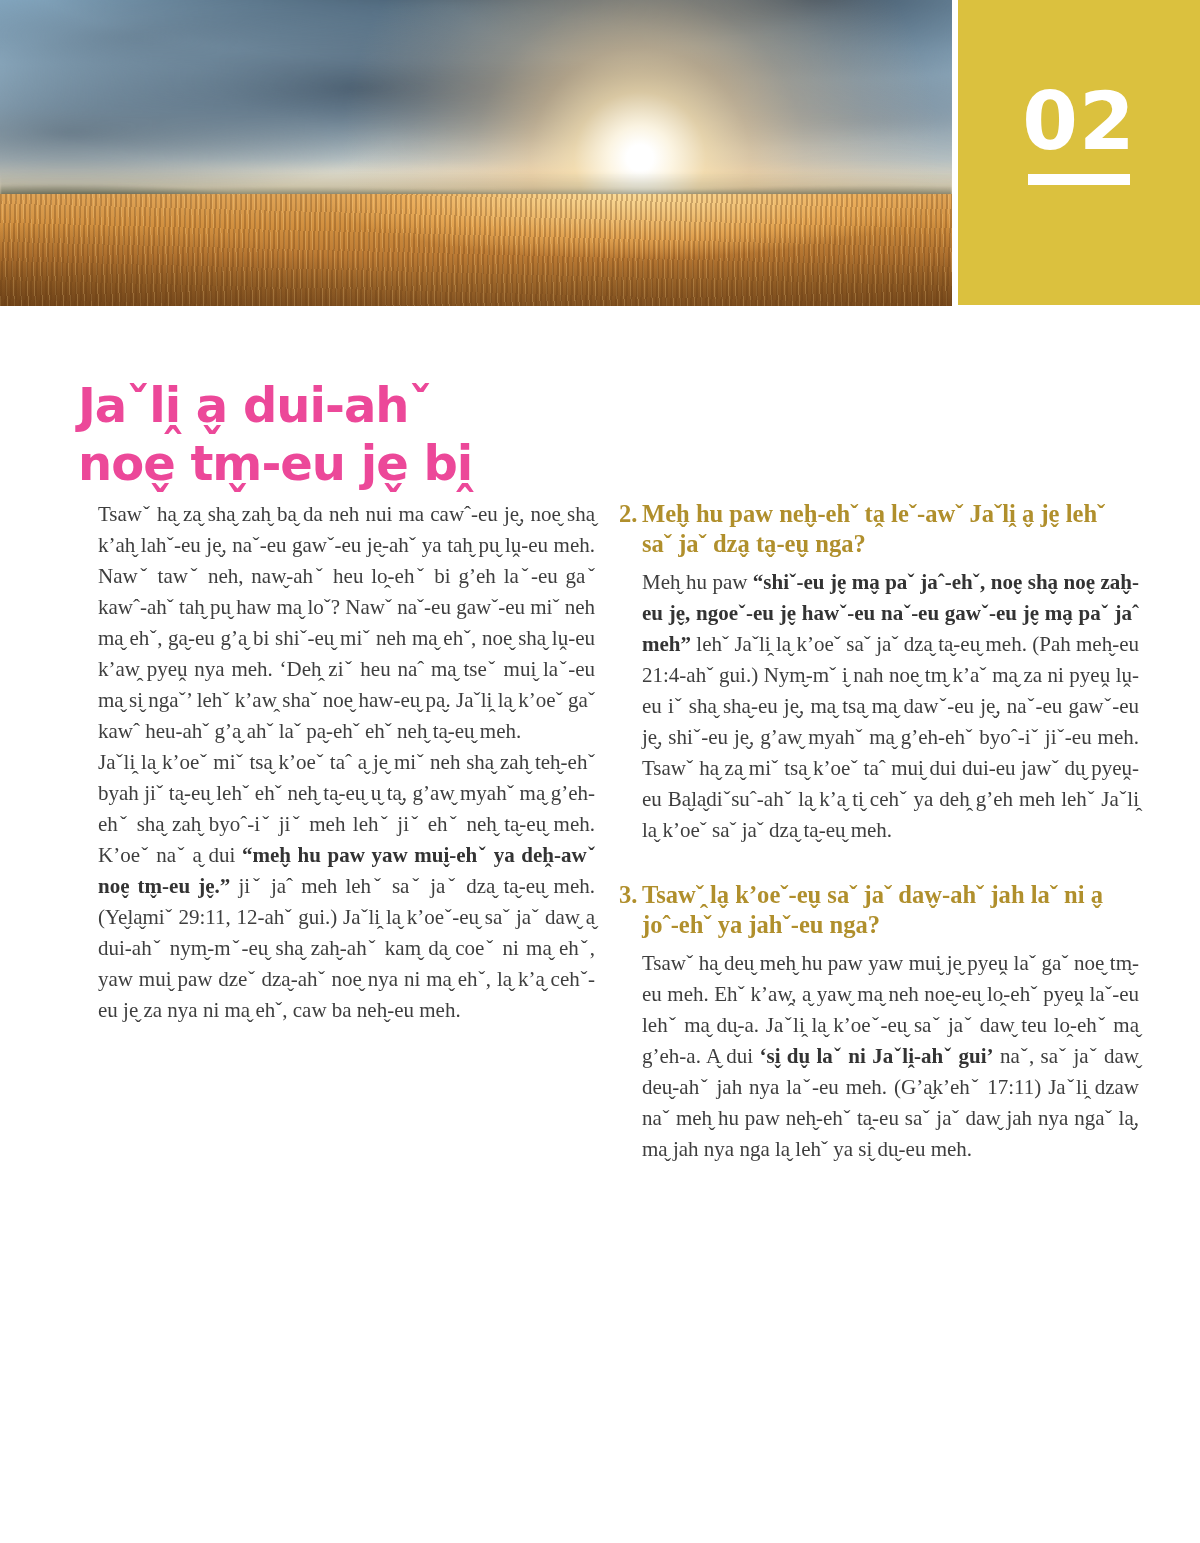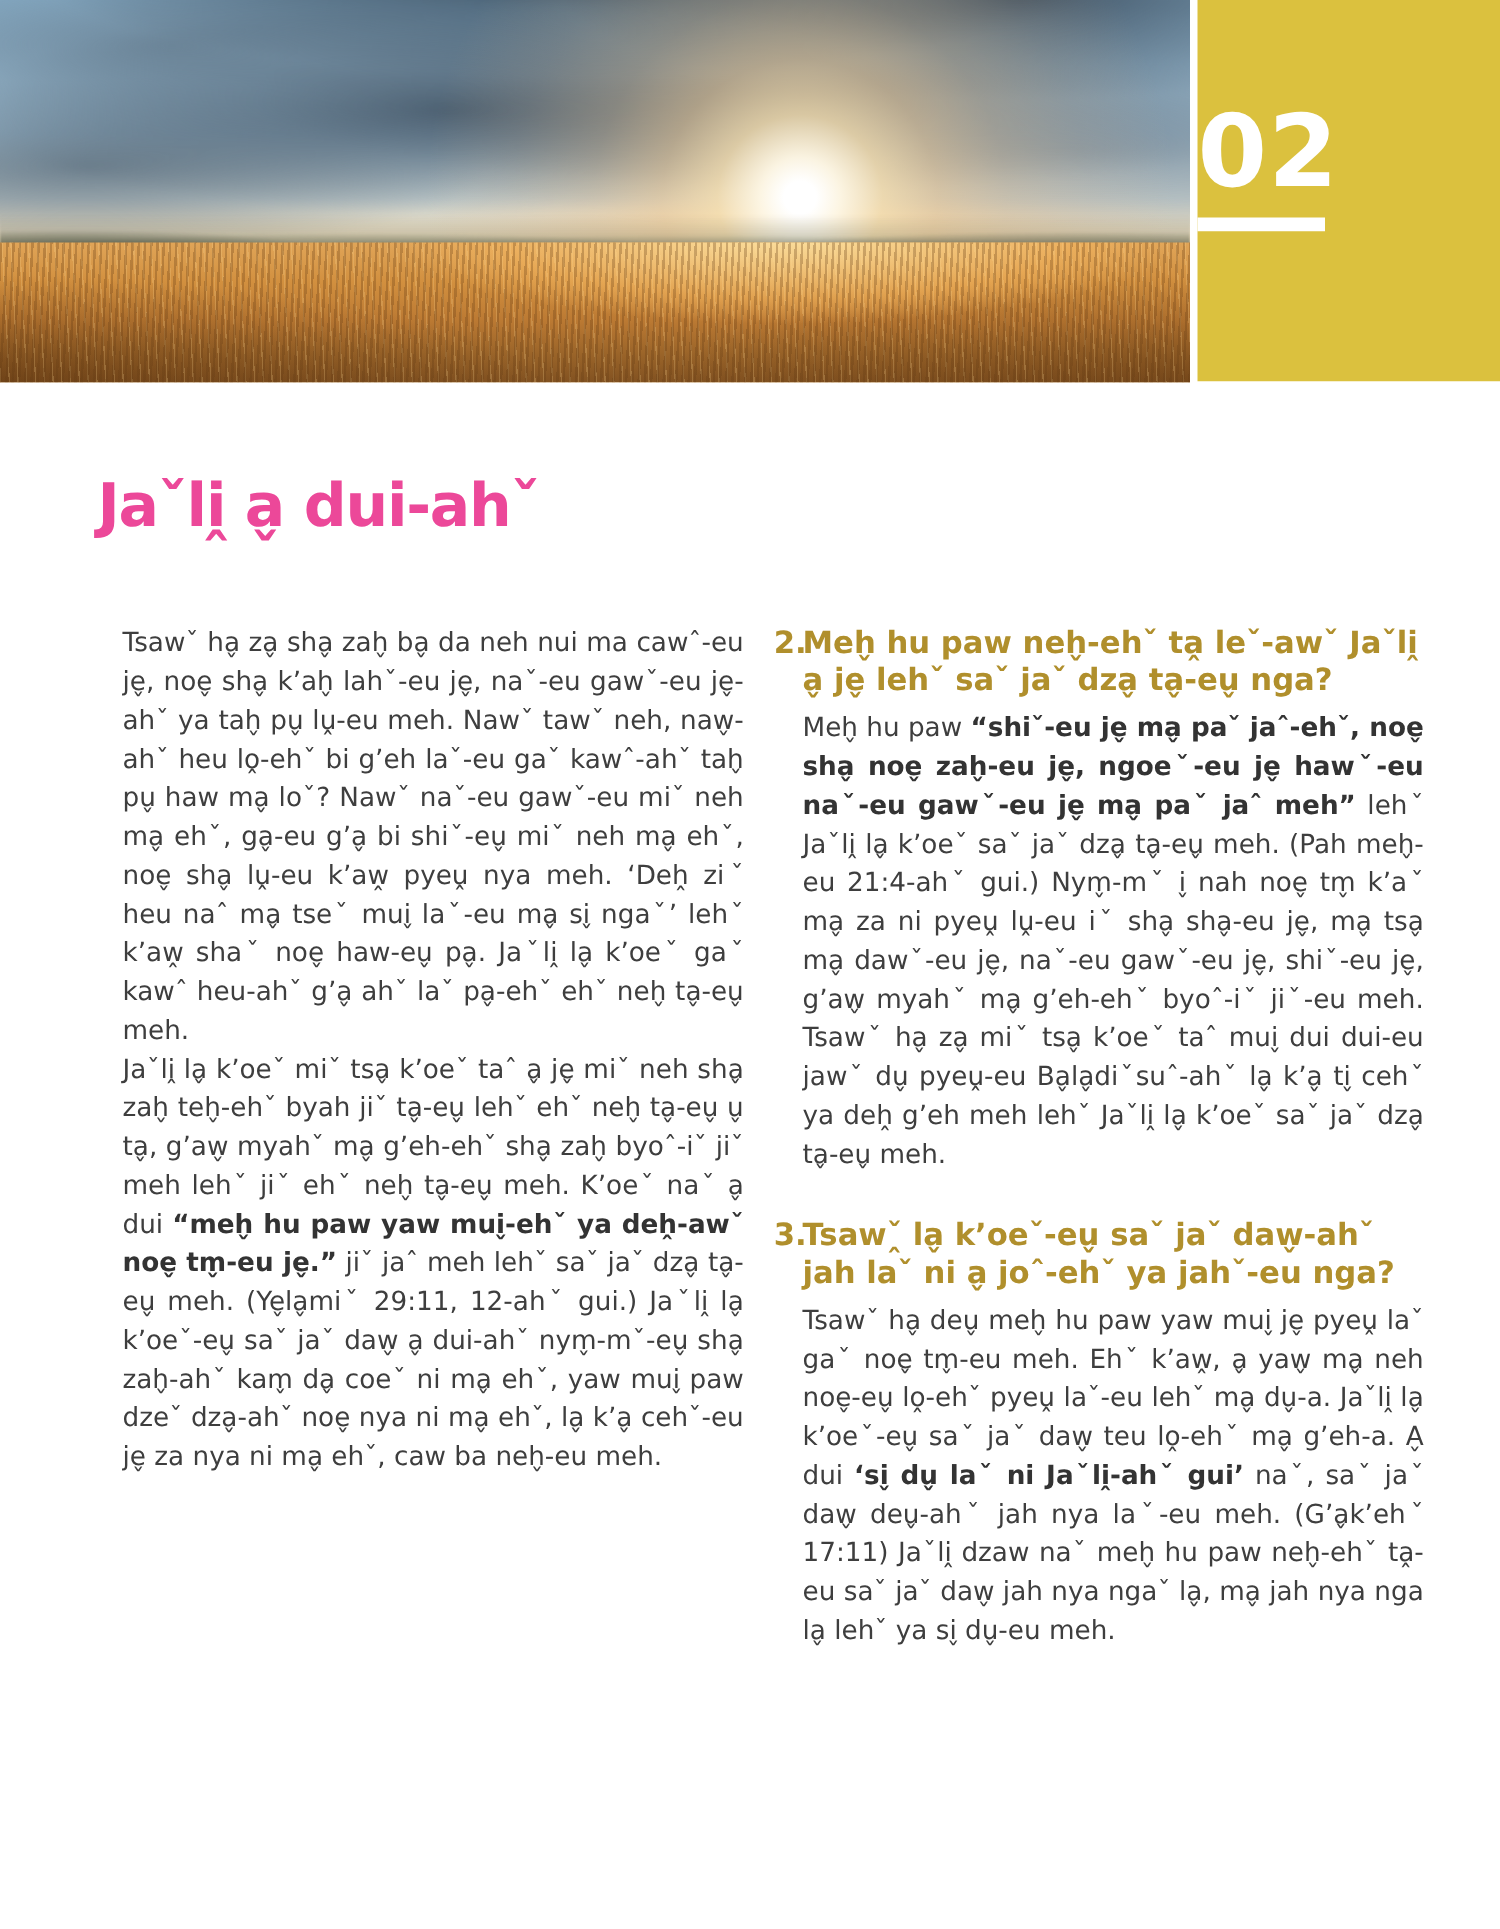--- a/index.html
+++ b/index.html
@@ -57,39 +57,39 @@
     content:"";position:absolute;inset:0;
     background:
       repeating-linear-gradient(93deg, rgba(101,60,20,0.30) 0 2px, rgba(0,0,0,0) 2px 5px),
       repeating-linear-gradient(87deg, rgba(255,219,150,0.22) 0 1px, rgba(0,0,0,0) 1px 7px);
   }
 
   
   .badge{
     position:absolute;left:958px;top:0;width:242px;height:305px;
     background:#dbc13e;
-    display:flex;flex-direction:column;align-items:flex-start;
+    display:flex;flex-direction:column;align-items:center;
   }
   .badge-number{
     margin-top:82px;
     font-size:80px;line-height:1;font-weight:bold;color:#ffffff;letter-spacing:1px;
   }
   .badge-bar{width:102px;height:11px;background:#ffffff;margin-top:12px;}
 
   
   .title{
     position:absolute;left:78px;top:344px;
     font-size:48px;line-height:58px;font-weight:bold;
     color:#ec4899;letter-spacing:-1px;
   }
 
   
   .columns{
     position:absolute;left:75px;top:499px;width:1066px;
-    display:flex;gap:24px;
+    display:flex;gap:24px;font-family:Liberation Serif, serif;
   }
   .col{width:520px;font-size:21px;line-height:31px;color:#3e3e3e;}
   .col p{margin:0;padding-left:23px;text-align:justify;}
   .col p b{color:#333333;}
   .q-heading{
     color:#b08f2c;font-weight:bold;
     padding-left:23px;text-indent:-23px;
     margin:34px 0 8px 0;line-height:30px;text-align:left;
   }
   .q-num{display:inline-block;width:23px;text-indent:0;}
@@ -107,20 +107,21 @@
     <div class="field"></div>
   </div>
 
   <div class="badge">
     <div class="badge-number">02</div>
     <div class="badge-bar"></div>
   </div>
 
   <h1 class="title">
     <span>Jaˇli̭ a̬ dui-ahˇ</span><br>
+    <span>noe̬ tm̬-eu je̬ bi̭</span>
   </h1>
 
   <div class="columns">
 
     <div class="col">
       <p class="intro"><span>Tsawˇ ha̬ za̬ sha̬ zah̬ ba̬ da neh nui ma cawˆ-eu je̬, noe̬ sha̬ k’ah̬ lahˇ-eu je̬, naˇ-eu gawˇ-eu je̬-ahˇ ya tah̬ pu̬ lṷ-eu meh. Nawˇ tawˇ neh, naw̬-ahˇ heu lo̭-ehˇ bi g’eh laˇ-eu gaˇ kawˆ-ahˇ tah̬ pu̬ haw ma̬ loˇ? Nawˇ naˇ-eu gawˇ-eu miˇ neh ma̬ ehˇ, ga̬-eu g’a̬ bi shiˇ-eu̬ miˇ neh ma̬ ehˇ, noe̬ sha̬ lṷ-eu k’aw̭ pyeṷ nya meh. ‘Deh̭ ziˇ heu naˆ ma̬ tseˇ mui̬ laˇ-eu ma̬ si̬ ngaˇ’ lehˇ k’aw̭ shaˇ noe̬ haw-eu̬ pa̬. Jaˇli̭ la̬ k’oeˇ gaˇ kawˆ heu-ahˇ g’a̬ ahˇ laˇ pa̬-ehˇ ehˇ neh̬ ta̬-eu̬ meh.</span></p>
 
       <div class="q-block">
         <p><span>Jaˇli̭ la̬ k’oeˇ miˇ tsa̬ k’oeˇ taˆ a̬ je̬ miˇ neh sha̬ zah̬ teh̬-ehˇ byah jiˇ ta̬-eu̬ lehˇ ehˇ neh̬ ta̬-eu̬ u̬ ta̬, g’aw̬ myahˇ ma̬ g’eh-ehˇ sha̬ zah̬ byoˆ-iˇ jiˇ meh lehˇ jiˇ ehˇ neh̬ ta̬-eu̬ meh. K’oeˇ naˇ a̬ dui </span><b>“meh̬ hu paw yaw mui̬-ehˇ ya deh̭-awˇ noe̬ tm̬-eu je̬.”</b><span> jiˇ jaˆ meh lehˇ saˇ jaˇ dza̬ ta̬-eu̬ meh. (Ye̬la̬miˇ 29:11, 12-ahˇ gui.) Jaˇli̭ la̬ k’oeˇ-eu̬ saˇ jaˇ daw̬ a̬ dui-ahˇ nym̬-mˇ-eu̬ sha̬ zah̬-ahˇ kam̬ da̬ coeˇ ni ma̬ ehˇ, yaw mui̬ paw dzeˇ dza̬-ahˇ noe̬ nya ni ma̬ ehˇ, la̬ k’a̬ cehˇ-eu je̬ za nya ni ma̬ ehˇ, caw ba neh̬-eu meh.</span></p>
       </div>

